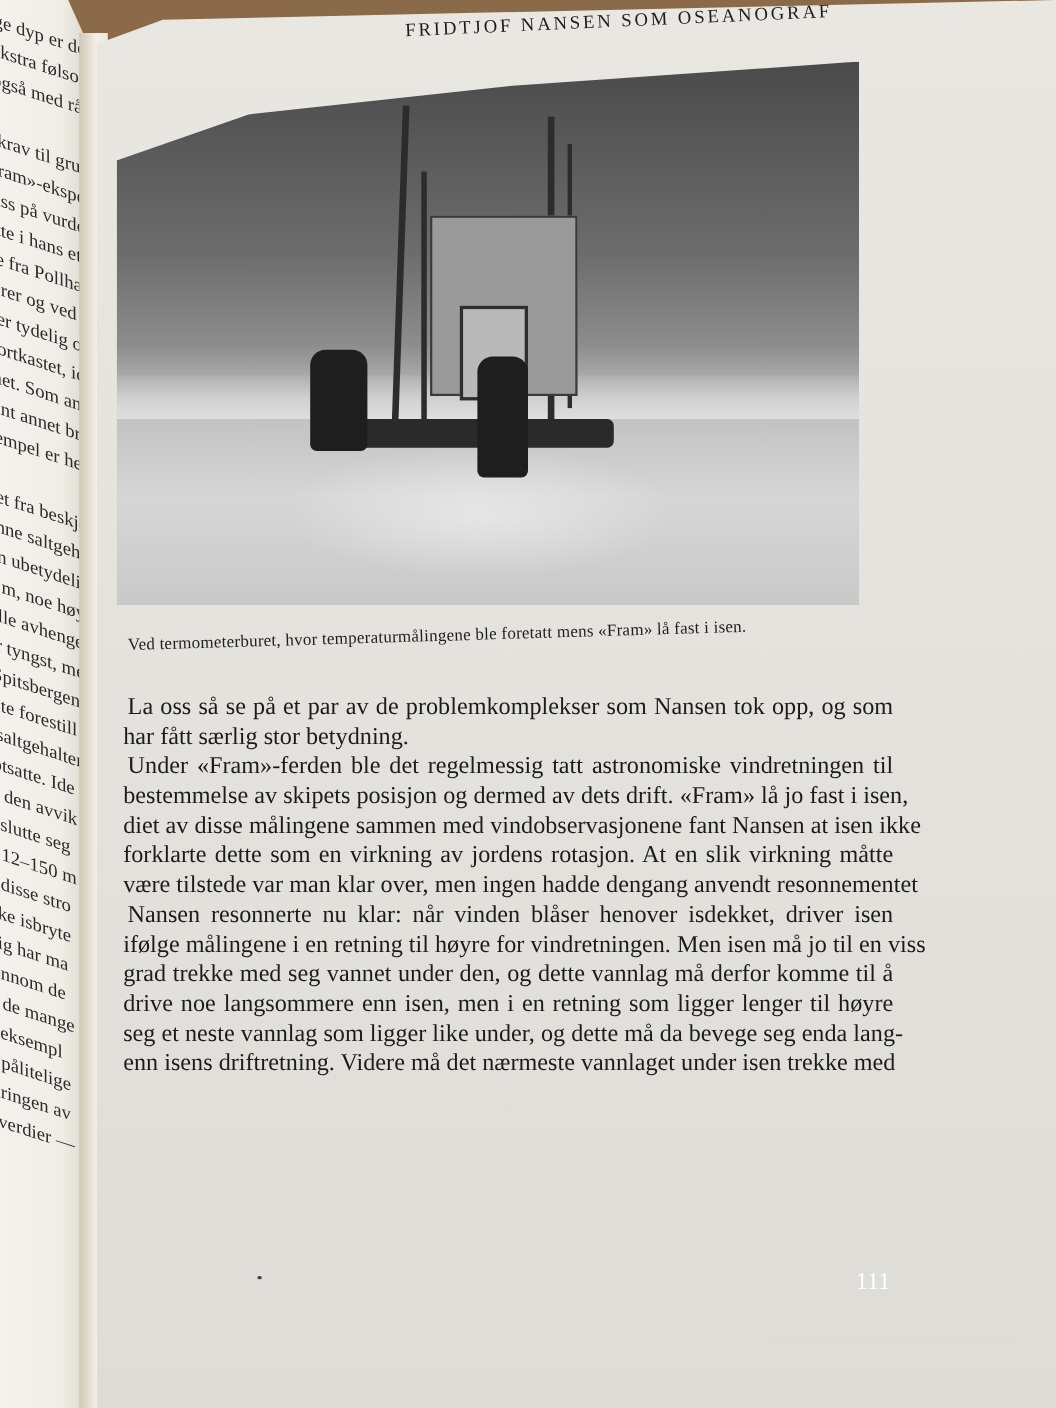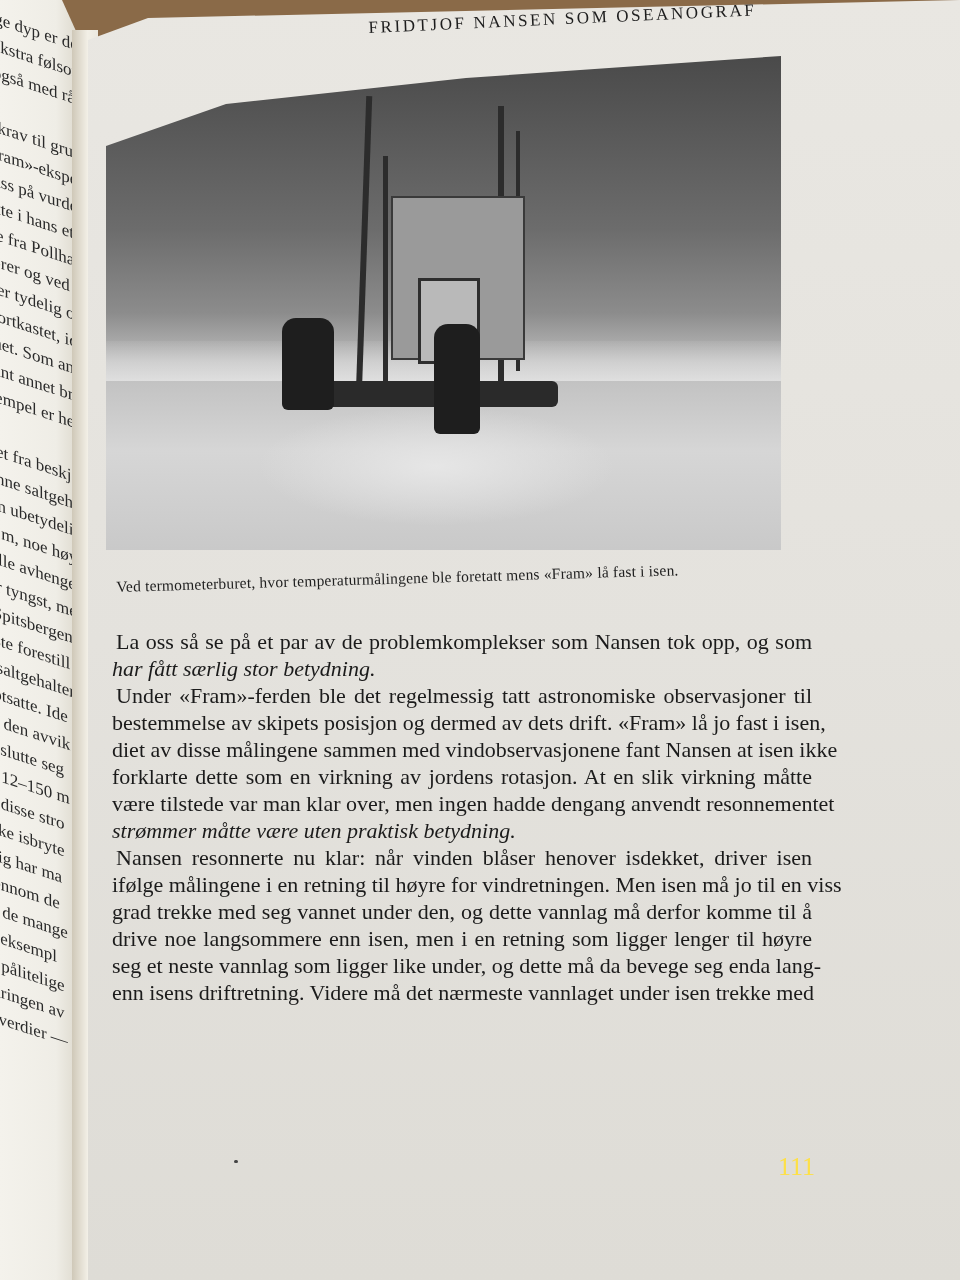--- a/index.html
+++ b/index.html
@@ -65,25 +65,25 @@
   .caption {
     position: absolute; left: 116px; top: 578px;
     font-size: 15.5px; color: #1f1f1f; letter-spacing: 0.2px;
     transform: rotate(-1.7deg); transform-origin: 0 0; white-space: nowrap;
   }
   .body-text {
     position: absolute; left: 112px; top: 628px; width: 700px;
     font-size: 22px; color: #1b1b1b; line-height: 27px;
   }
   .body-text .ln { white-space: nowrap; text-align: justify; text-align-last: justify; }
-  .body-text .ln.short { text-align-last: left; font-style: italic; }
+  .body-text .ln.short { text-align-last: left; }
   .body-text .ln.indent { padding-left: 4px; }
   .page-number {
     position: absolute; left: 778px; top: 1152px;
-    font-size: 26px; color: #fde047;
+    font-size: 22px; color: #ffffff;
   }
   .speck { position: absolute; left: 234px; top: 1160px; width: 4px; height: 3px; background: #444; border-radius: 2px; }
 </style>
 </head>
 <body>
 
 <div class="left-page">
   <div class="lines" id="left-lines">
       <div>llige dyp er det</div>
       <div>n ekstra følsom</div>
@@ -143,26 +143,25 @@
   <div class="sled"></div>
   <div class="person" style="left:176px;top:262px;width:52px;height:92px;"></div>
   <div class="person" style="left:328px;top:268px;width:46px;height:110px;"></div>
 </div>
 
 <div class="caption">Ved termometerburet, hvor temperaturmålingene ble foretatt mens «Fram» lå fast i isen.</div>
 
 <div class="body-text" id="body-text">
     <div class="ln indent">La oss så se på et par av de problemkomplekser som Nansen tok opp, og som</div>
     <div class="ln short">har fått særlig stor betydning.</div>
-    <div class="ln indent">Under «Fram»-ferden ble det regelmessig tatt astronomiske observasjoner til</div>
+    <div class="ln indent">Under «Fram»-ferden ble det regelmessig tatt astronomiske vindretningen til</div>
     <div class="ln">bestemmelse av skipets posisjon og dermed av dets drift. «Fram» lå jo fast i isen,</div>
     <div class="ln">diet av disse målingene sammen med vindobservasjonene fant Nansen at isen ikke</div>
     <div class="ln">forklarte dette som en virkning av jordens rotasjon. At en slik virkning måtte</div>
     <div class="ln">være tilstede var man klar over, men ingen hadde dengang anvendt resonnementet</div>
-    <div class="ln short">strømmer måtte være uten praktisk betydning.</div>
     <div class="ln indent">Nansen resonnerte nu klar: når vinden blåser henover isdekket, driver isen</div>
     <div class="ln">ifølge målingene i en retning til høyre for vindretningen. Men isen må jo til en viss</div>
     <div class="ln">grad trekke med seg vannet under den, og dette vannlag må derfor komme til å</div>
     <div class="ln">drive noe langsommere enn isen, men i en retning som ligger lenger til høyre</div>
     <div class="ln">seg et neste vannlag som ligger like under, og dette må da bevege seg enda lang-</div>
     <div class="ln">enn isens driftretning. Videre må det nærmeste vannlaget under isen trekke med</div>
   </div>
 
 <div class="speck"></div>
 <div class="page-number">111</div>

